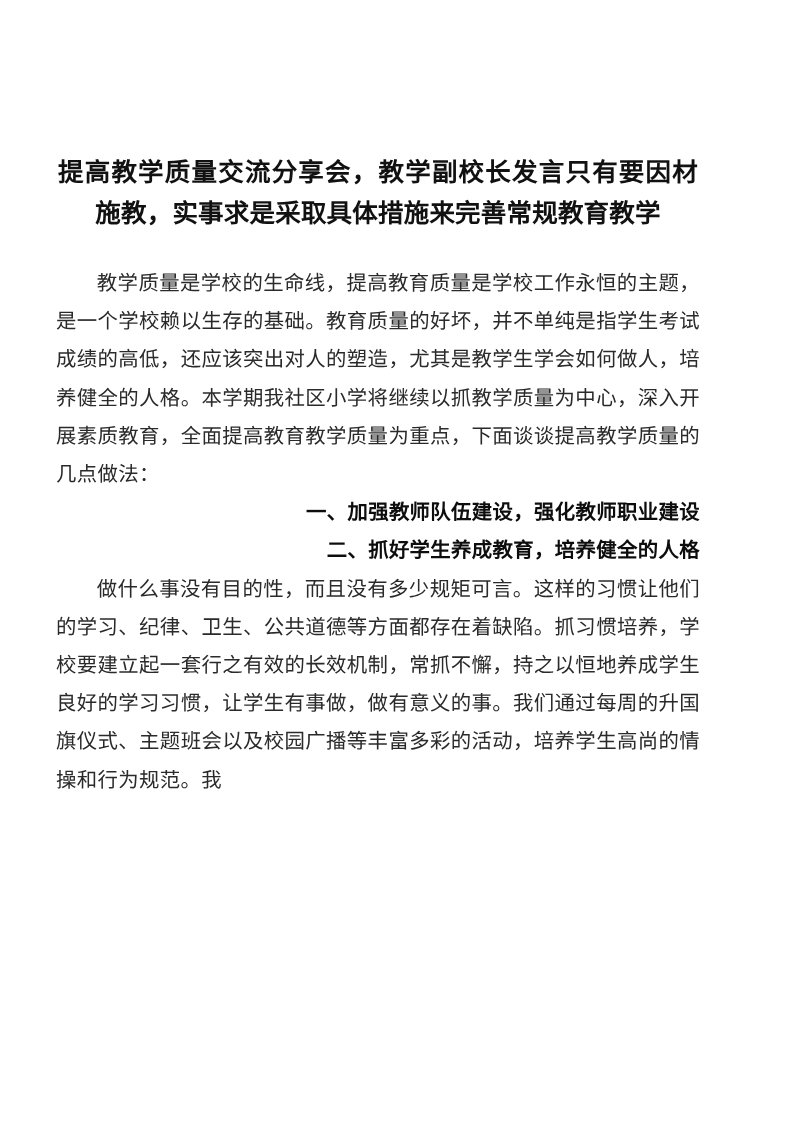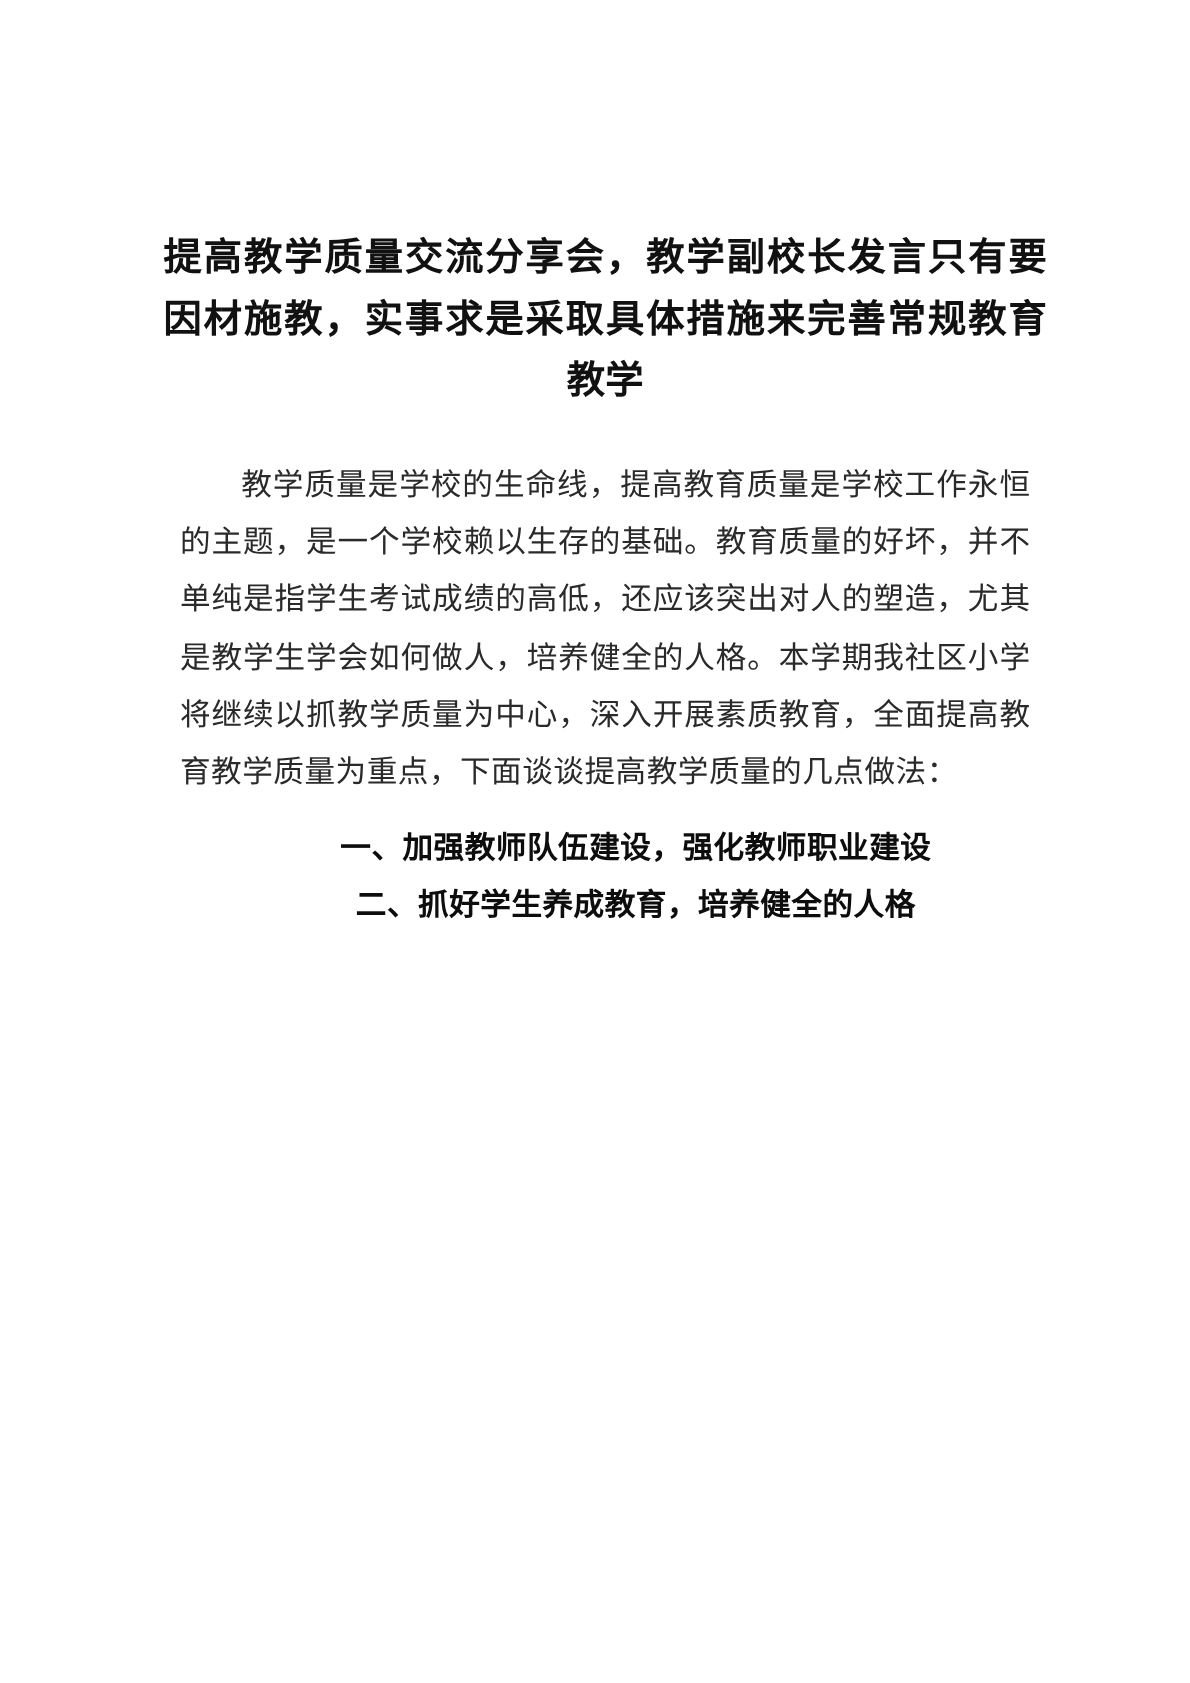--- a/index.html
+++ b/index.html
@@ -16,21 +16,21 @@
     color: #000000;
     -webkit-font-smoothing: antialiased;
   }
 
   .page {
     position: relative;
     width: 793px;
     height: 900px;
     background: #ffffff;
     box-sizing: border-box;
-    padding: 152px 93px 60px 107px;
+    padding: 152px 93px 60px 56px;
   }
 
   .doc-title {
     font-family: "Liberation Sans", "DejaVu Sans", sans-serif;
     font-weight: 700;
     font-size: 25.5px;
     line-height: 41px;
     text-align: center;
     letter-spacing: 0.2px;
     color: #111111;
@@ -42,50 +42,51 @@
 
   .body-block {
     margin-top: 30px;
   }
 
   p.para {
     font-family: "Liberation Serif", "DejaVu Serif", serif;
     font-size: 20.4px;
     line-height: 38.2px;
     color: #2a2a2a;
-    margin: 13px;
+    margin: 0;
     text-indent: 2em;
     text-align: justify;
     text-justify: inter-ideograph;
     letter-spacing: 0.35px;
   }
 
   h2.section-heading {
     font-family: "Liberation Sans", "DejaVu Sans", sans-serif;
     font-weight: 700;
     font-size: 20.4px;
     line-height: 38.2px;
     color: #0d0d0d;
     margin: 0;
     text-indent: 2em;
-    text-align: center;
+    text-align: right;
     letter-spacing: 0.35px;
   }
 </style>
 </head>
 <body>
 
 <div class="page">
 
   <h1 class="doc-title">提高教学质量交流分享会，教学副校长发言只有要因材施教，实事求是采取具体措施来完善常规教育教学</h1>
 
   <div class="body-block">
 
     <p class="para">教学质量是学校的生命线，提高教育质量是学校工作永恒的主题，是一个学校赖以生存的基础。教育质量的好坏，并不单纯是指学生考试成绩的高低，还应该突出对人的塑造，尤其是教学生学会如何做人，培养健全的人格。本学期我社区小学将继续以抓教学质量为中心，深入开展素质教育，全面提高教育教学质量为重点，下面谈谈提高教学质量的几点做法：</p>
 
     <h2 class="section-heading">一、加强教师队伍建设，强化教师职业建设</h2>
 
 
     <h2 class="section-heading">二、抓好学生养成教育，培养健全的人格</h2>
 
+    <p class="para">做什么事没有目的性，而且没有多少规矩可言。这样的习惯让他们的学习、纪律、卫生、公共道德等方面都存在着缺陷。抓习惯培养，学校要建立起一套行之有效的长效机制，常抓不懈，持之以恒地养成学生良好的学习习惯，让学生有事做，做有意义的事。我们通过每周的升国旗仪式、主题班会以及校园广播等丰富多彩的活动，培养学生高尚的情操和行为规范。我</p>
 
   </div>
 </div>
 
 </body></html>

